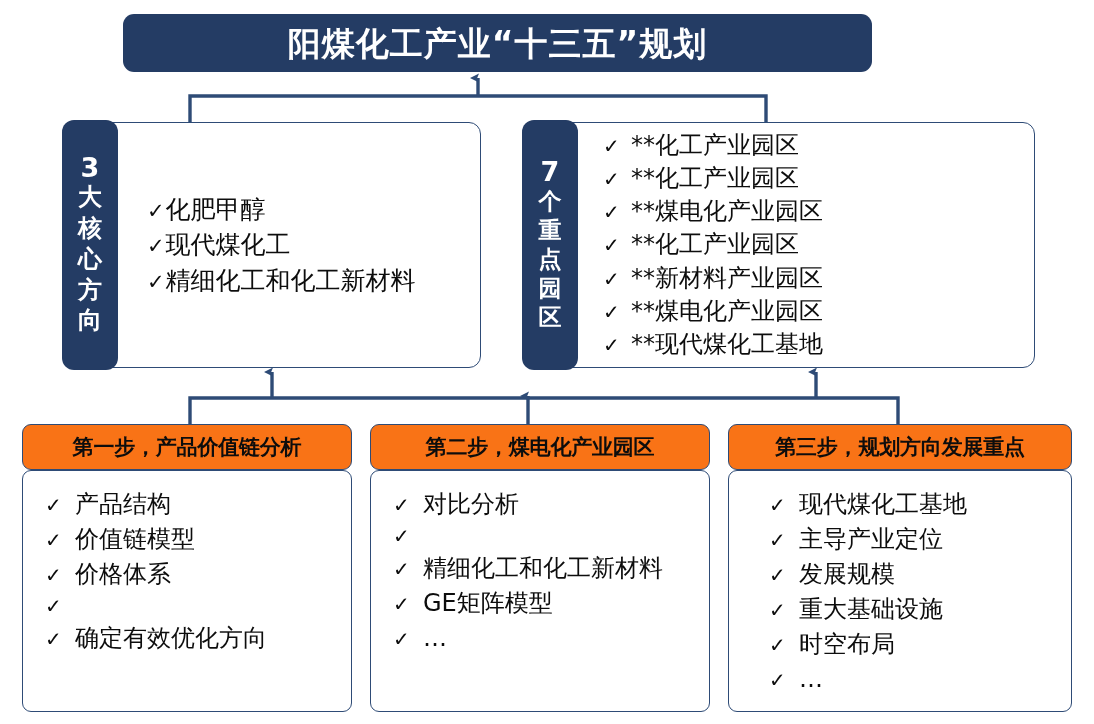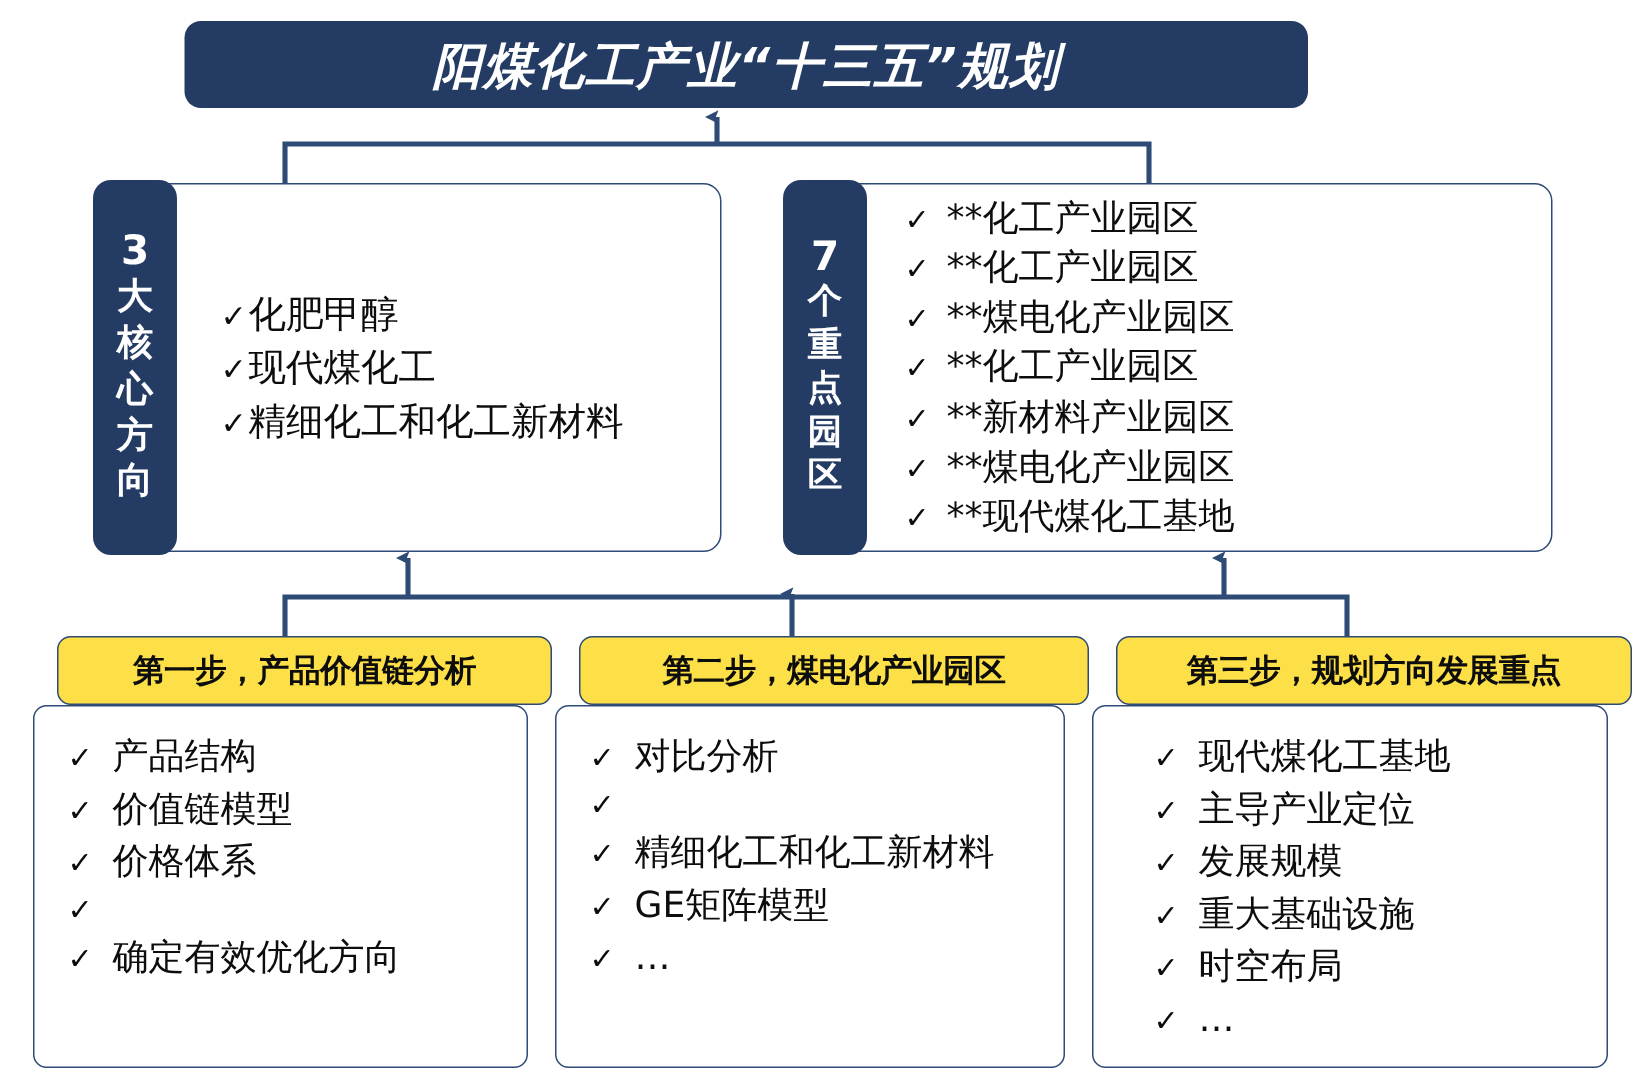--- a/index.html
+++ b/index.html
@@ -45,21 +45,20 @@
     justify-content: center;
     box-sizing: border-box;
   }
   .title-bar .title-text {
     color: #ffffff;
     font-size: 33px;
     font-weight: bold;
     letter-spacing: 1px;
     line-height: 1;
     white-space: nowrap;
-    font-style: italic;
   }
 
   
   .mid-card {
     position: absolute;
     box-sizing: border-box;
     background: #ffffff;
     border: 1.6px solid #2E4B76;
     border-radius: 12px;
     display: flex;
@@ -140,27 +139,26 @@
   .step-card.s1 { left: 22px;  top: 424px; width: 330px; height: 288px; }
   .step-card.s2 { left: 370px; top: 424px; width: 340px; height: 288px; }
   .step-card.s3 { left: 728px; top: 424px; width: 344px; height: 288px; text-decoration: underline; }
 
   .step-head {
     position: absolute;
     left: 0; top: 0;
     width: 100%;
     height: 46px;
     box-sizing: border-box;
-    background: #fde047;
+    background: #f97316;
     border: 1.6px solid #2E4B76;
     border-radius: 9px;
     display: flex;
     align-items: center;
     justify-content: center;
-    margin-left: 16px;
   }
   .step-head .step-title {
     font-size: 21px;
     font-weight: bold;
     color: #0d0d0d;
     white-space: nowrap;
     letter-spacing: -0.2px;
   }
   .step-body {
     position: absolute;

